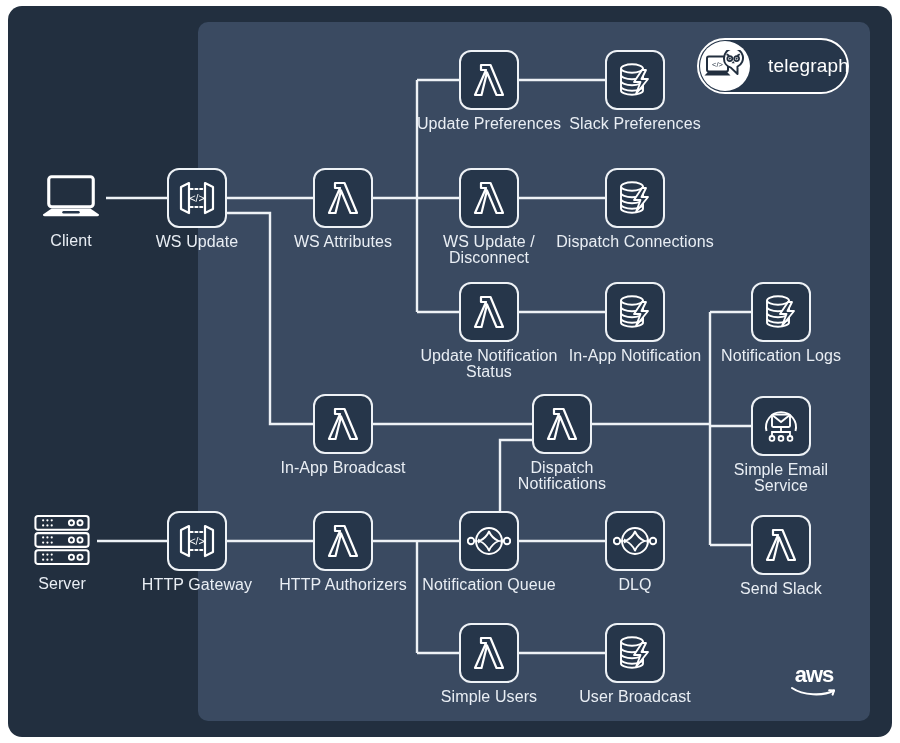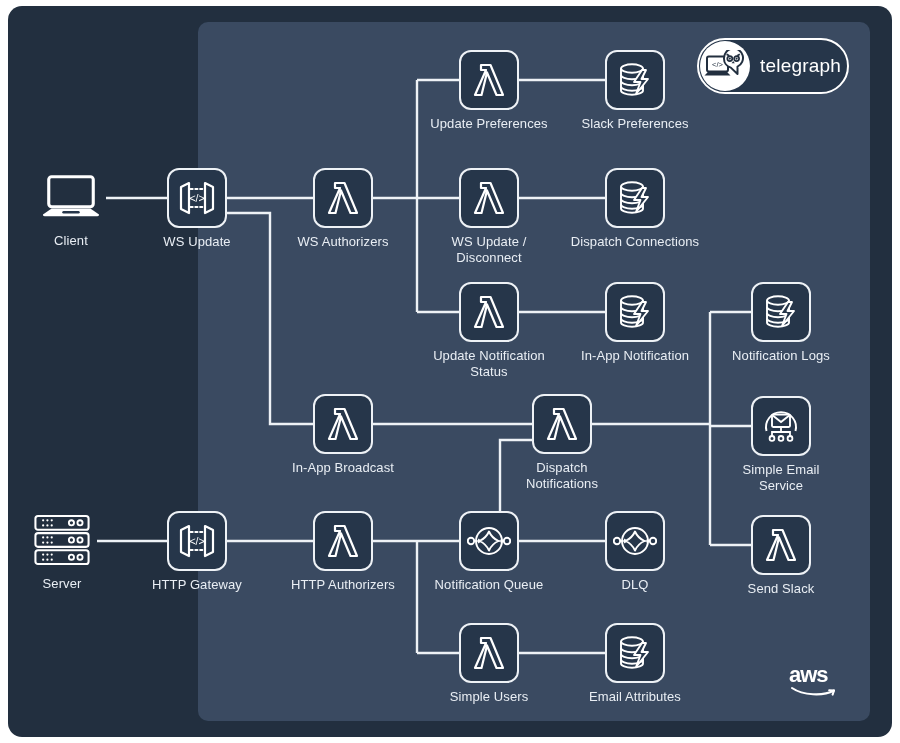--- a/index.html
+++ b/index.html
@@ -20,40 +20,40 @@
   .node{position:absolute;width:0;height:0;}
   .node .box{
     position:absolute;left:-30px;top:-30px;width:60px;height:60px;
     background:#26364a;border:2px solid #eef2f6;border-radius:12px;
     box-sizing:border-box;
     display:flex;align-items:center;justify-content:center;
   }
   .node.plain .box{background:transparent;border:none;}
   .node .label{
     position:absolute;top:36px;left:-95px;width:190px;
-    text-align:center;color:#e9eef4;font-size:13px;line-height:15.5px;
+    text-align:center;color:#e9eef4;font-size:16px;line-height:15.5px;
     letter-spacing:.1px;white-space:pre-line;
   }
   .node svg{display:block;}
   #brand{
     position:absolute;left:697px;top:38px;width:152px;height:56px;
     border:2px solid #ffffff;border-radius:28px;background:#26364a;
     box-sizing:border-box;display:flex;align-items:center;
   }
   #brand .disc{
     width:50px;height:50px;border-radius:50%;background:#ffffff;
     margin-left:1px;flex:none;display:flex;align-items:center;justify-content:center;
   }
   #brand .bname{
-    color:#ffffff;font-size:19px;margin-left:10px;letter-spacing:.2px;
+    color:#ffffff;font-size:19px;margin-left:18px;letter-spacing:.2px;
   }
   #awslogo{position:absolute;left:789px;top:665px;width:50px;height:34px;}
   #awslogo .awst{
     color:#ffffff;font-size:22px;font-weight:bold;letter-spacing:-1px;
-    line-height:20px;text-align:left;font-family:"Liberation Sans", sans-serif;
+    line-height:20px;text-align:center;font-family:"Liberation Sans", sans-serif;
   }
 </style>
 </head>
 <body>
 
 <div id="stage">
 
   <div id="outer-panel"></div>
   <div id="inner-panel"></div>
 
@@ -126,21 +126,21 @@
     </div>
     <div class="label">WS Update</div>
   </div>
 
   <div class="node" style="left:343px;top:198px">
     <div class="box">
       <svg width="40" height="40" viewBox="0 0 40 40">
         <path d="M6,35 L17,10 H12 V5 H21.5 L34,35 H27.5 L18,12.5 L12.5,35 Z" fill="none" stroke="#ffffff" stroke-width="2.2" stroke-linejoin="round"></path>
       </svg>
     </div>
-    <div class="label">WS Authorizers</div>
+    <div class="label">WS Attributes</div>
   </div>
 
   <div class="node" style="left:489px;top:80px">
     <div class="box">
       <svg width="40" height="40" viewBox="0 0 40 40">
         <path d="M6,35 L17,10 H12 V5 H21.5 L34,35 H27.5 L18,12.5 L12.5,35 Z" fill="none" stroke="#ffffff" stroke-width="2.2" stroke-linejoin="round"></path>
       </svg>
     </div>
     <div class="label">Update Preferences</div>
   </div>
@@ -384,21 +384,21 @@
         <g fill="none" stroke="#ffffff" stroke-width="1.9">
           <ellipse cx="17" cy="8.5" rx="11" ry="4.2"></ellipse>
           <path d="M6,8.5 V30.5 A11,4.2 0 0 0 28,30.5 V8.5"></path>
           <path d="M6,15 A11,4.2 0 0 0 28,15"></path>
           <path d="M6,21 A11,4.2 0 0 0 28,21"></path>
           <path d="M6,26.5 A11,4.2 0 0 0 28,26.5"></path>
         </g>
         <path d="M27,10 L19,22 H25.5 L21,34 L33,19 H26.5 L31,10 Z" fill="#26364a" stroke="#ffffff" stroke-width="1.9" stroke-linejoin="round"></path>
       </svg>
     </div>
-    <div class="label">Email Attributes</div>
+    <div class="label">User Broadcast</div>
   </div>
 
   <div id="brand">
     <div class="disc">
       <svg width="42" height="32" viewBox="0 0 42 32">
 
         <rect x="3" y="6.5" width="21" height="15" rx="1.8" fill="none" stroke="#222f3f" stroke-width="2"></rect>
         <text x="13.5" y="16.5" font-size="7.5" fill="#222f3f" text-anchor="middle" font-family="'Liberation Sans',sans-serif">&lt;/&gt;</text>
         <path d="M0.5,25.5 L4.5,21.5 H22.5 L26.5,25.5 Z" fill="#222f3f"></path>
 

